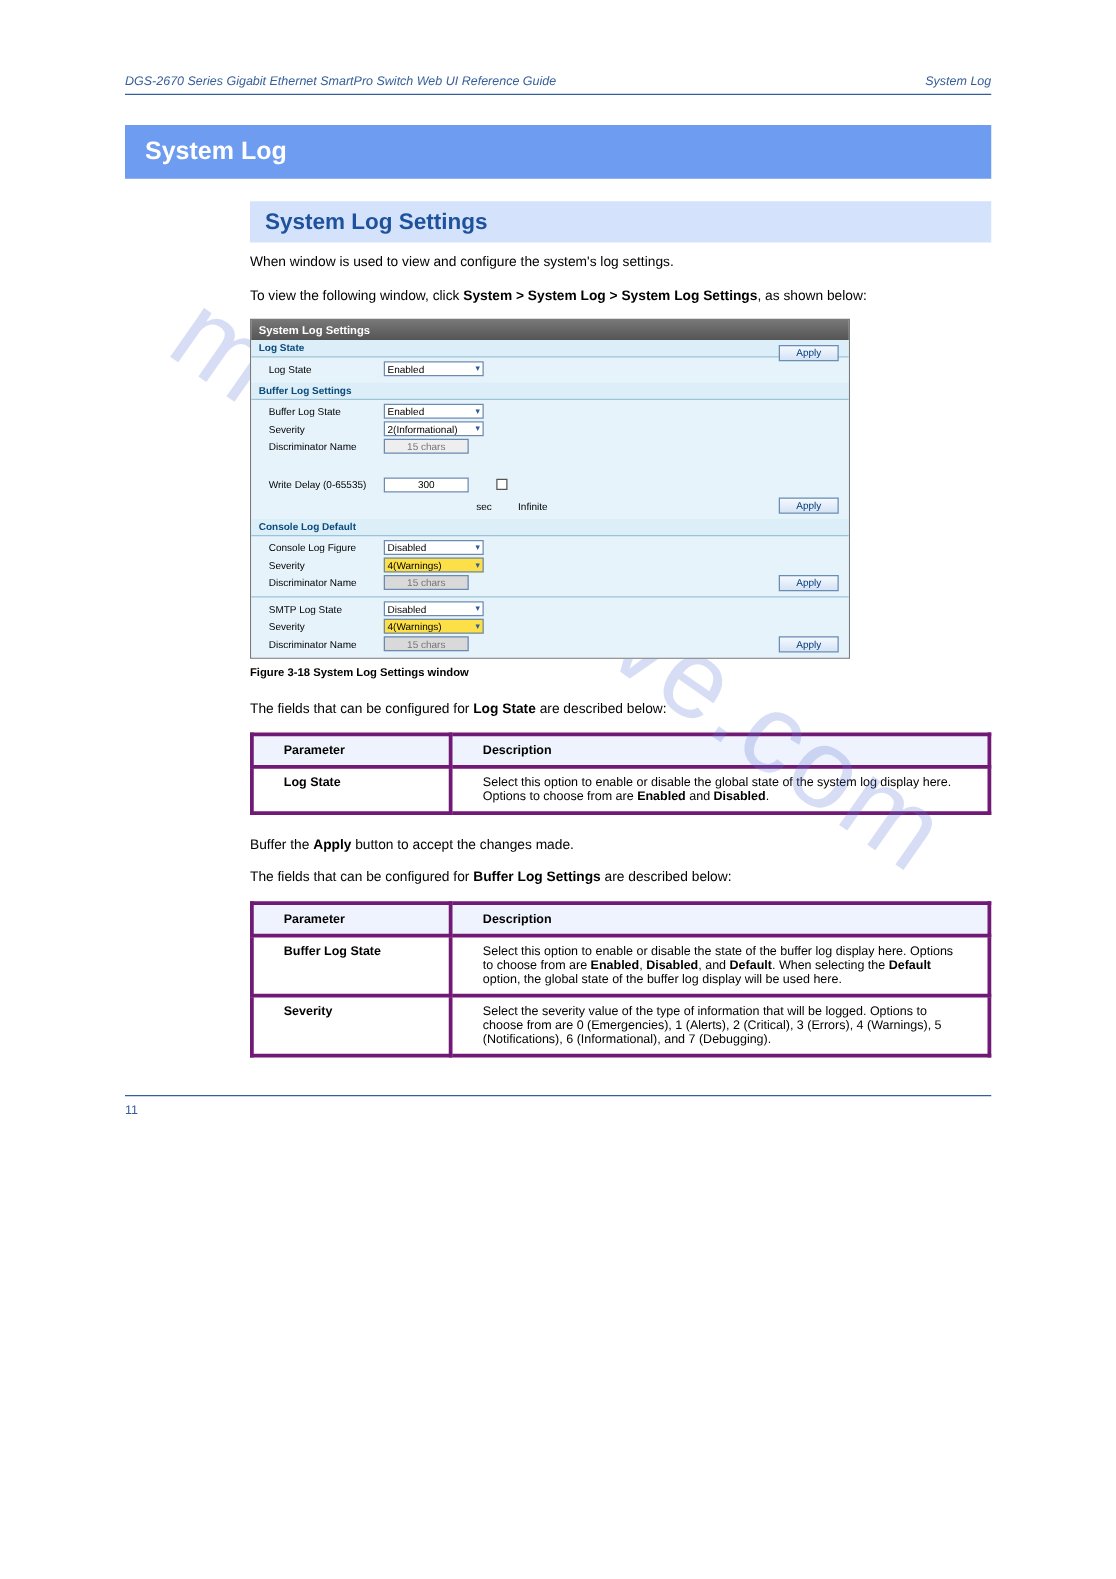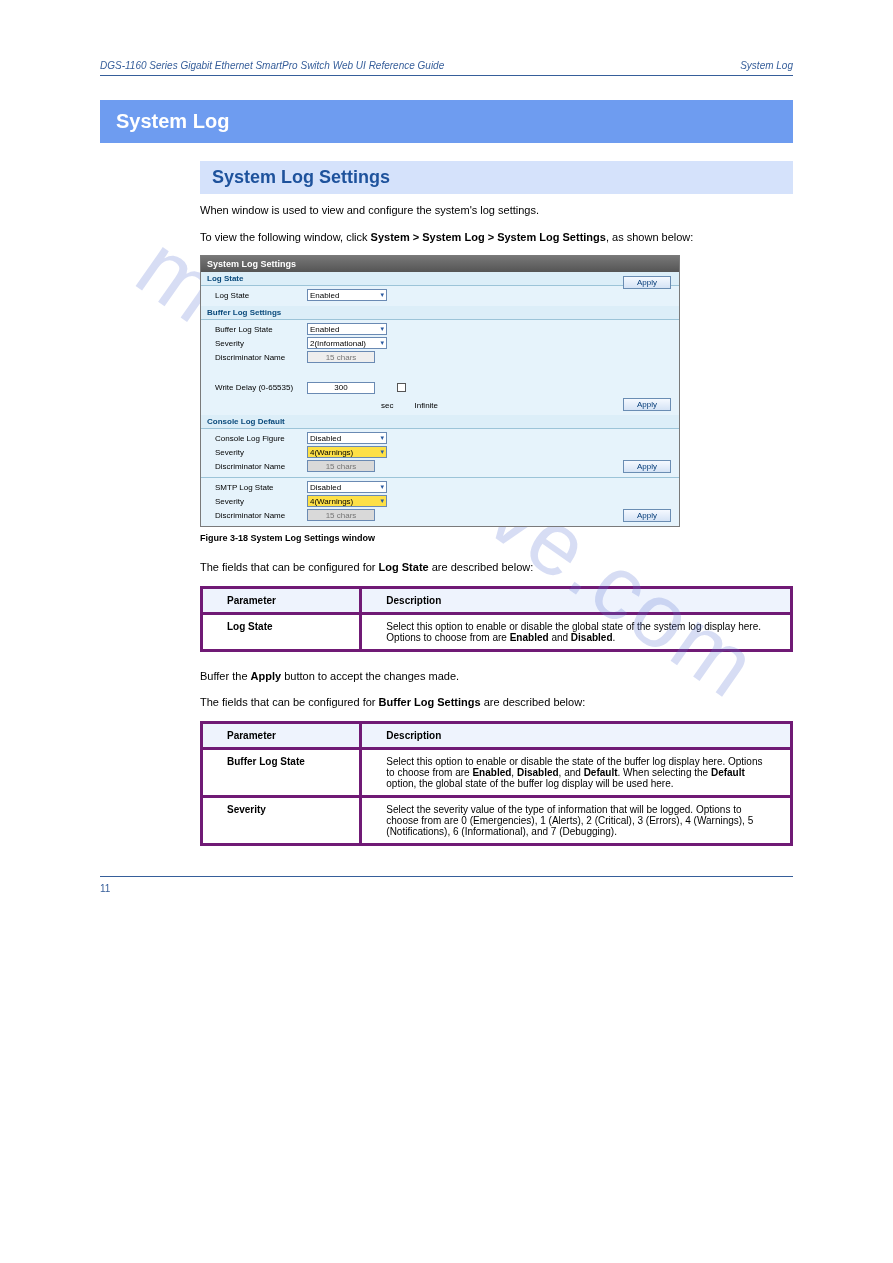--- a/index.html
+++ b/index.html
@@ -145,21 +145,21 @@
     letter-spacing: 2px;
   }
 </style>
 </head>
 <body>
 
 <div class="page">
   <div class="watermark">manualshive.com</div>
 
   <div class="header-row">
-    <div>DGS-1160 Series Gigabit Ethernet SmartPro Switch Web UI Reference Guide</div>
+    <div>DGS-2670 Series Gigabit Ethernet SmartPro Switch Web UI Reference Guide</div>
     <div class="header-right">System Log</div>
   </div>
   <hr class="header-rule">
 
   <div class="chapter-bar">System Log</div>
 
   <div class="content-indent">
     <div class="section-bar">System Log Settings</div>
 
     <p class="body-text">When window is used to view and configure the system's log settings.</p>

